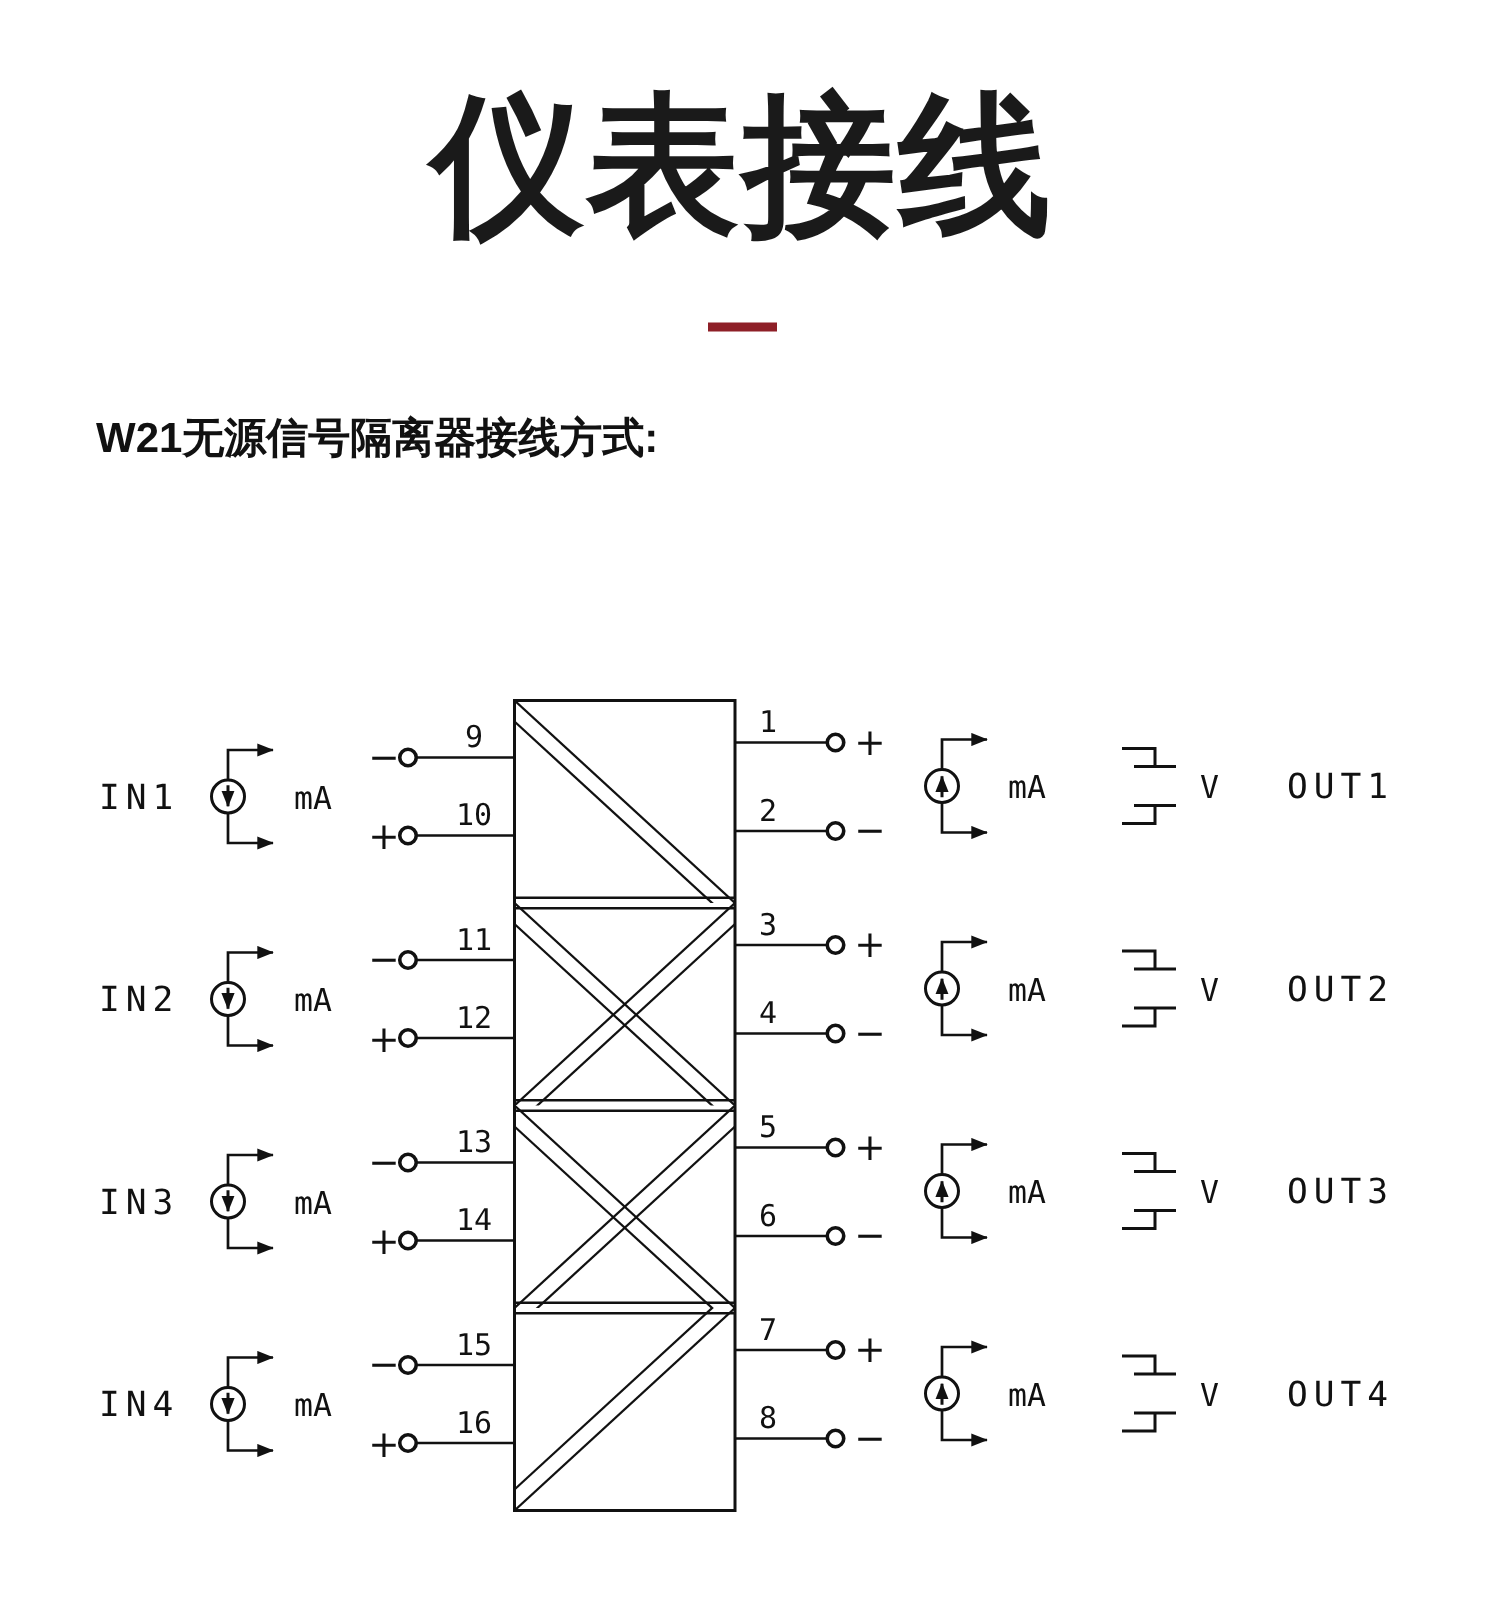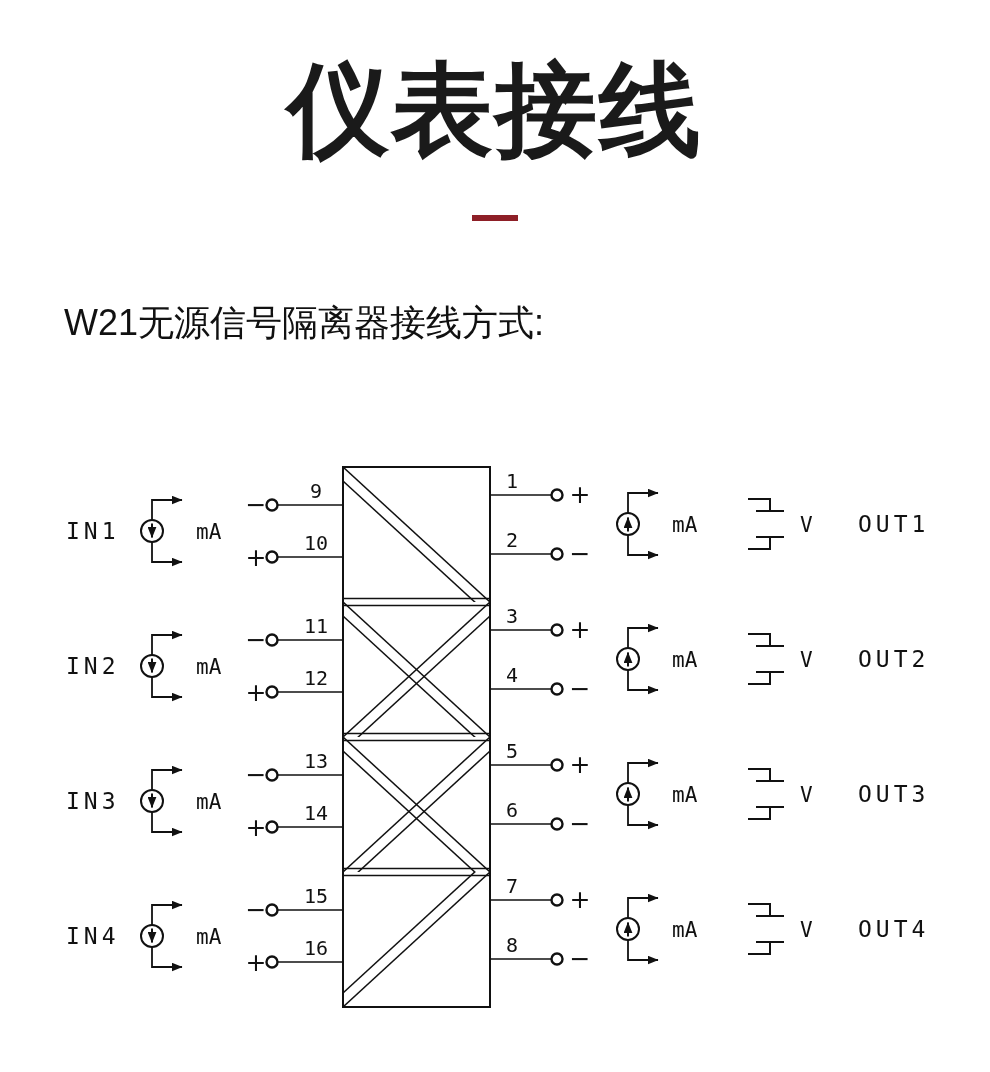--- a/index.html
+++ b/index.html
@@ -1,21 +1,21 @@
 <!DOCTYPE html>
 <html><head>
 <meta charset="utf-8">
 <style>
   html,body{margin:0;padding:0;background:#ffffff;width:990px;height:1072px;overflow:hidden;
     font-family:"Liberation Sans","DejaVu Sans",sans-serif;color:#111;}
   .page{position:relative;width:990px;height:1072px;background:#fff;}
   .title{margin:52px 0 0 0;text-align:center;font-size:102px;line-height:1.15;
     font-weight:900;color:#1a1a1a;letter-spacing:2px;}
   .divider{width:46px;height:6px;background:#8e1f27;margin:46px auto 0 auto;}
-  .subtitle{margin:78px 0 0 64px;font-size:36px;font-weight:400;color:#111;}
+  .subtitle{margin:52px 0 0 64px;font-size:28px;font-weight:700;color:#111;}
   svg.diagram{position:absolute;left:0;top:0;width:990px;height:1072px;}
   .wire{stroke:#111;stroke-width:1.7;}
   .term{fill:#fff;stroke:#111;stroke-width:2.4;}
   .num{font-family:"DejaVu Sans Mono",monospace;font-size:20px;fill:#111;}
   .sign{font-family:"DejaVu Sans",sans-serif;font-size:25px;fill:#111;}
   .lbl{font-family:"DejaVu Sans Mono",monospace;font-size:23px;letter-spacing:4px;fill:#111;}
   .unit{font-family:"DejaVu Sans Mono",monospace;font-size:21px;fill:#111;}
   .frame{fill:none;stroke:#111;stroke-width:2;}
   .sep{stroke:#111;stroke-width:1.6;}
   .diag{stroke:#111;stroke-width:1.5;}

